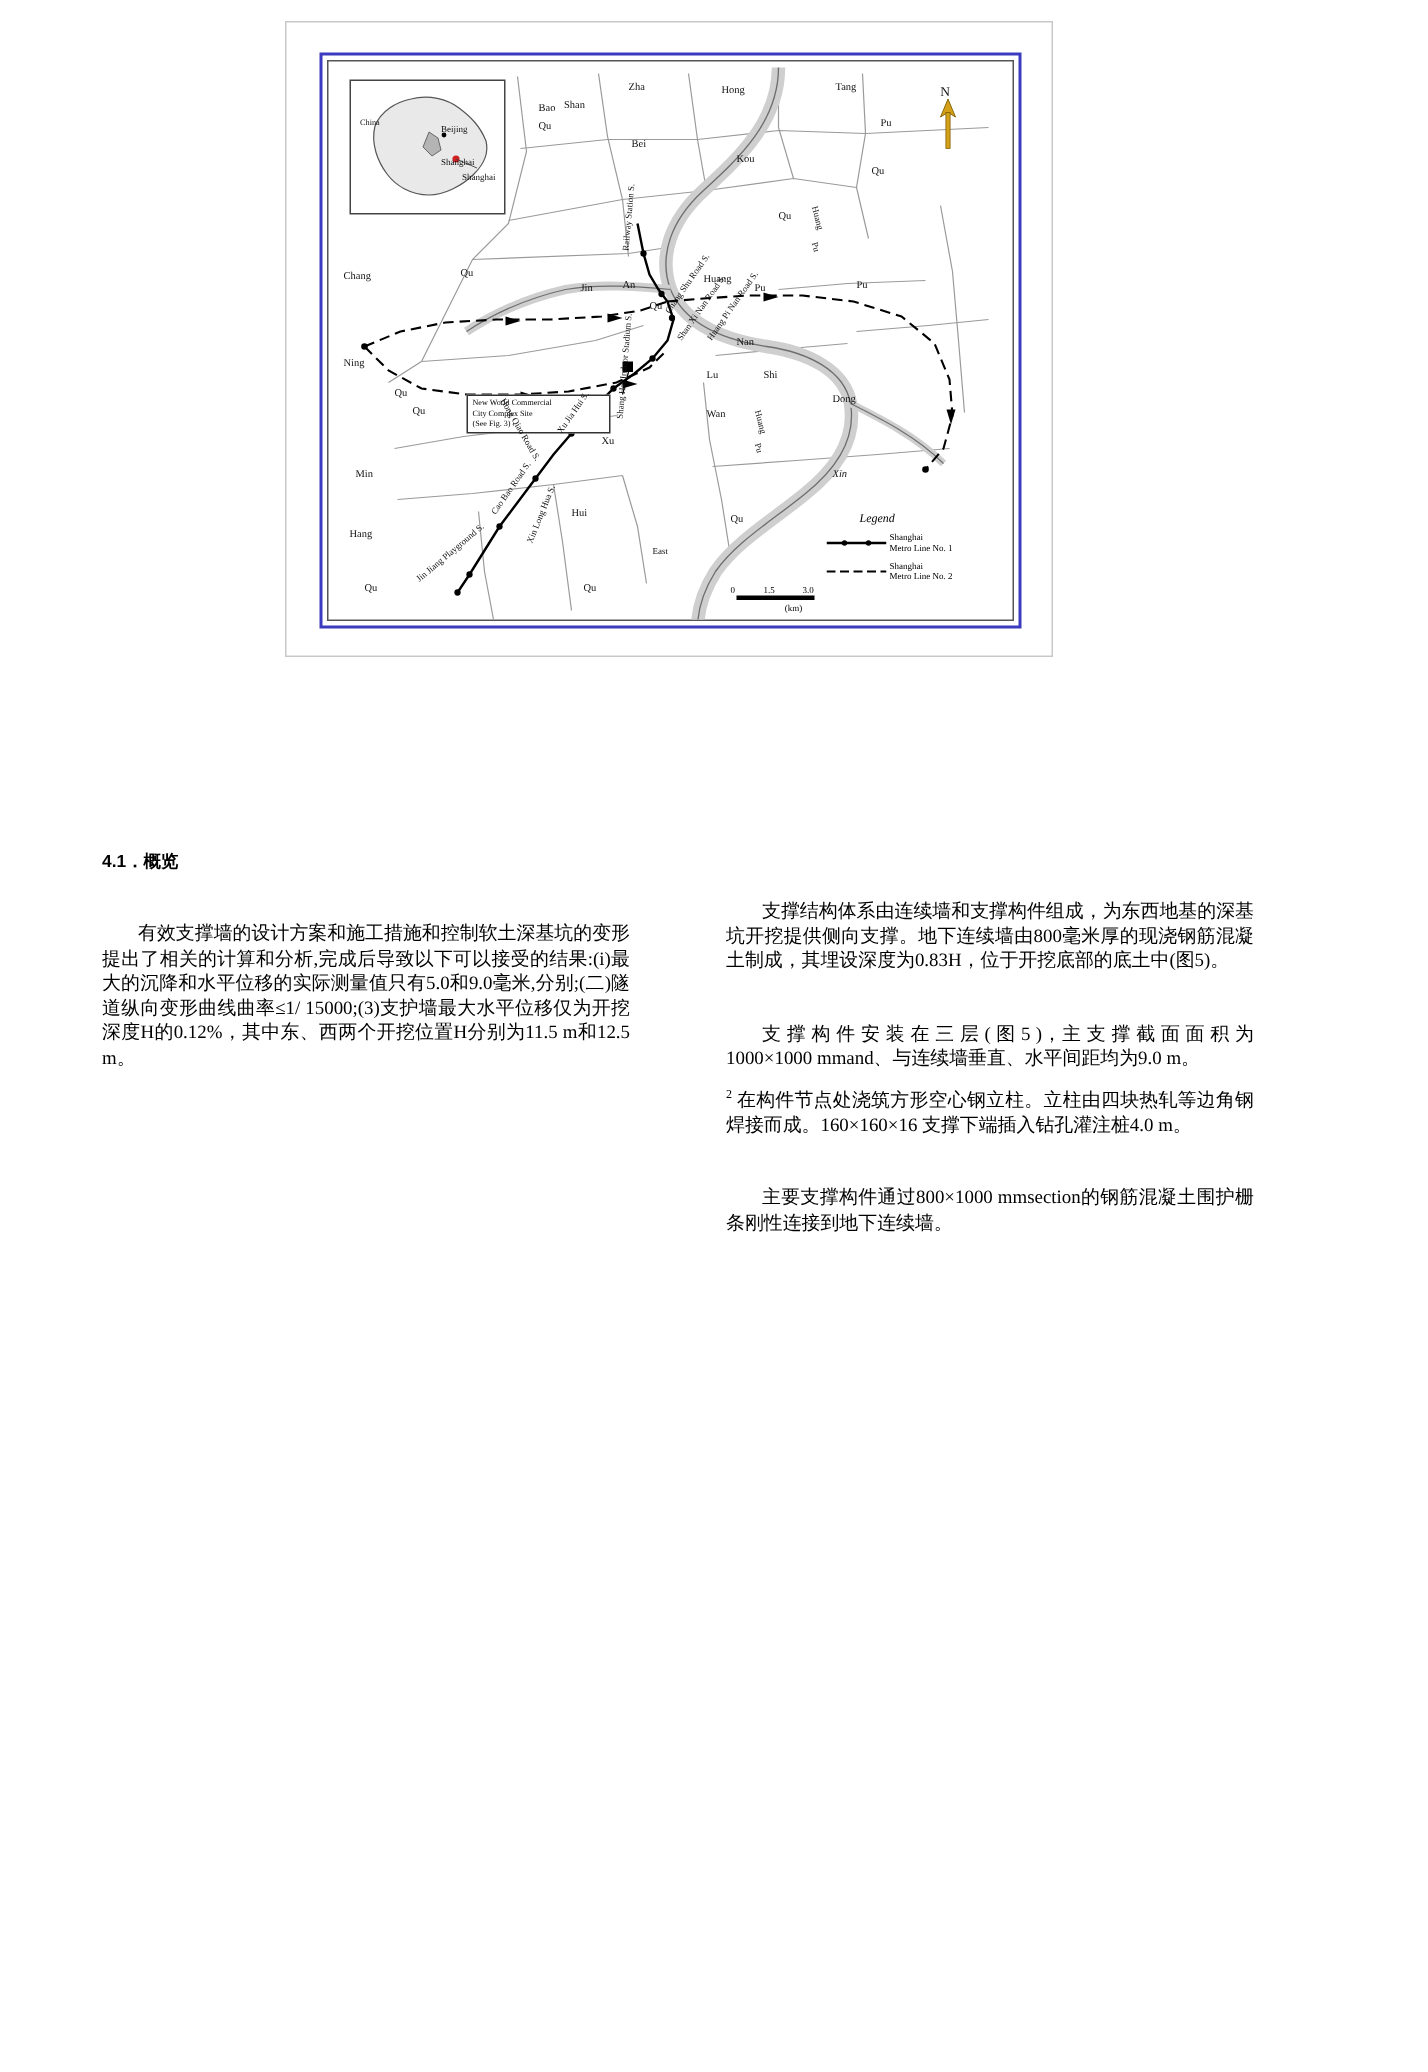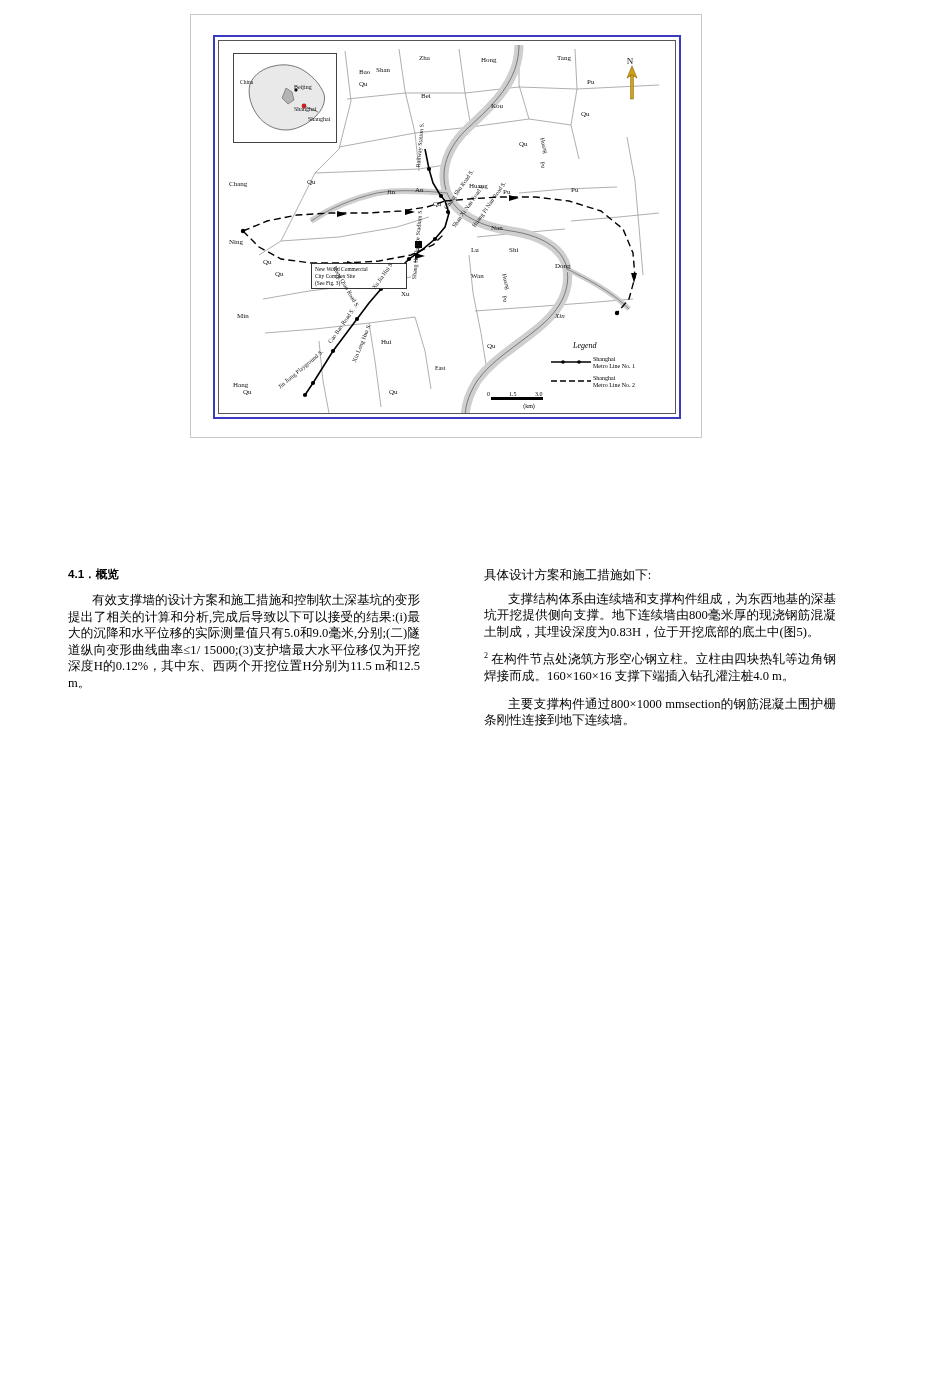--- a/index.html
+++ b/index.html
@@ -158,21 +158,21 @@
     top: 567px;
     width: 352px;
   }
   .para {
     font-family: "Liberation Serif", serif;
     font-size: 12.6px;
     line-height: 1.32;
     text-align: justify;
     margin: 0 0 11px 0;
   }
-  .para.indent { text-indent: 24px; }
+  .para.indent { text-indent: 24px; margin-top: 32px; }
   .heading {
     font-family: "Liberation Sans", sans-serif;
     font-size: 11.6px;
     font-weight: bold;
     margin: 0 0 10px 0;
   }
   .heading.sp-top { margin-top: 18px; }
   .tight { margin-bottom: 7px; }
   sup { font-size: 8px; vertical-align: super; }
 </style>
@@ -347,21 +347,21 @@
       <div class="map-label" style="left:10px;  top:198px;text-align:right;">Ning</div>
       <div class="map-label" style="left:272px; top:184px;">Nan</div>
       <div class="map-label" style="left:44px;  top:218px;">Qu</div>
       <div class="map-label" style="left:252px; top:206px;">Lu</div>
       <div class="map-label" style="left:290px; top:206px;">Shi</div>
       <div class="map-label" style="left:336px; top:222px;">Dong</div>
       <div class="map-label" style="left:18px;  top:272px;">Min</div>
       <div class="map-label" style="left:252px; top:232px;">Wan</div>
       <div class="map-label" style="left:56px;  top:230px;">Qu</div>
       <div class="map-label" style="left:336px; top:272px;font-style:italic;">Xin</div>
-      <div class="map-label" style="left:14px;  top:312px;margin-top:29px;">Hang</div>
+      <div class="map-label" style="left:14px;  top:312px;">Hang</div>
       <div class="map-label" style="left:162px; top:298px;">Hui</div>
       <div class="map-label" style="left:24px;  top:348px;">Qu</div>
       <div class="map-label" style="left:170px; top:348px;">Qu</div>
       <div class="map-label" style="left:182px; top:250px;">Xu</div>
       <div class="map-label" style="left:268px; top:302px;">Qu</div>
       <div class="map-label sm" style="left:216px; top:324px;">East</div>
       <div class="map-label sm rot-p75" style="left:326px; top:96px;">Huang</div>
       <div class="map-label sm rot-p75" style="left:326px; top:120px;">Pu</div>
       <div class="map-label sm rot-p75" style="left:288px; top:232px;">Huang</div>
       <div class="map-label sm rot-p75" style="left:288px; top:254px;">Pu</div>
@@ -380,17 +380,17 @@
     </div>
   </div>
 </div>
 
 <div id="col-left">
   <div class="heading">4.1．概览</div>
   <p class="para indent">有效支撑墙的设计方案和施工措施和控制软土深基坑的变形提出了相关的计算和分析,完成后导致以下可以接受的结果:(i)最大的沉降和水平位移的实际测量值只有5.0和9.0毫米,分别;(二)隧道纵向变形曲线曲率≤1/ 15000;(3)支护墙最大水平位移仅为开挖深度H的0.12%，其中东、西两个开挖位置H分别为11.5 m和12.5 m。</p>
 </div>
 
 <div id="col-right">
-  <p class="para tight">具体设计方案和施工措施如下:</p>
   <p class="para indent">支撑结构体系由连续墙和支撑构件组成，为东西地基的深基坑开挖提供侧向支撑。地下连续墙由800毫米厚的现浇钢筋混凝土制成，其埋设深度为0.83H，位于开挖底部的底土中(图5)。</p>
+  <p class="para indent">支 撑 构 件 安 装 在 三 层 ( 图 5 )，主 支 撑 截 面 面 积 为1000×1000 mmand、与连续墙垂直、水平间距均为9.0 m。</p>
   <p class="para"><sup>2</sup><span> 在构件节点处浇筑方形空心钢立柱。立柱由四块热轧等边角钢焊接而成。160×160×16  支撑下端插入钻孔灌注桩4.0 m。</span></p>
   <p class="para indent">主要支撑构件通过800×1000  mmsection的钢筋混凝土围护栅条刚性连接到地下连续墙。</p>
 </div>
 
 </body></html>

